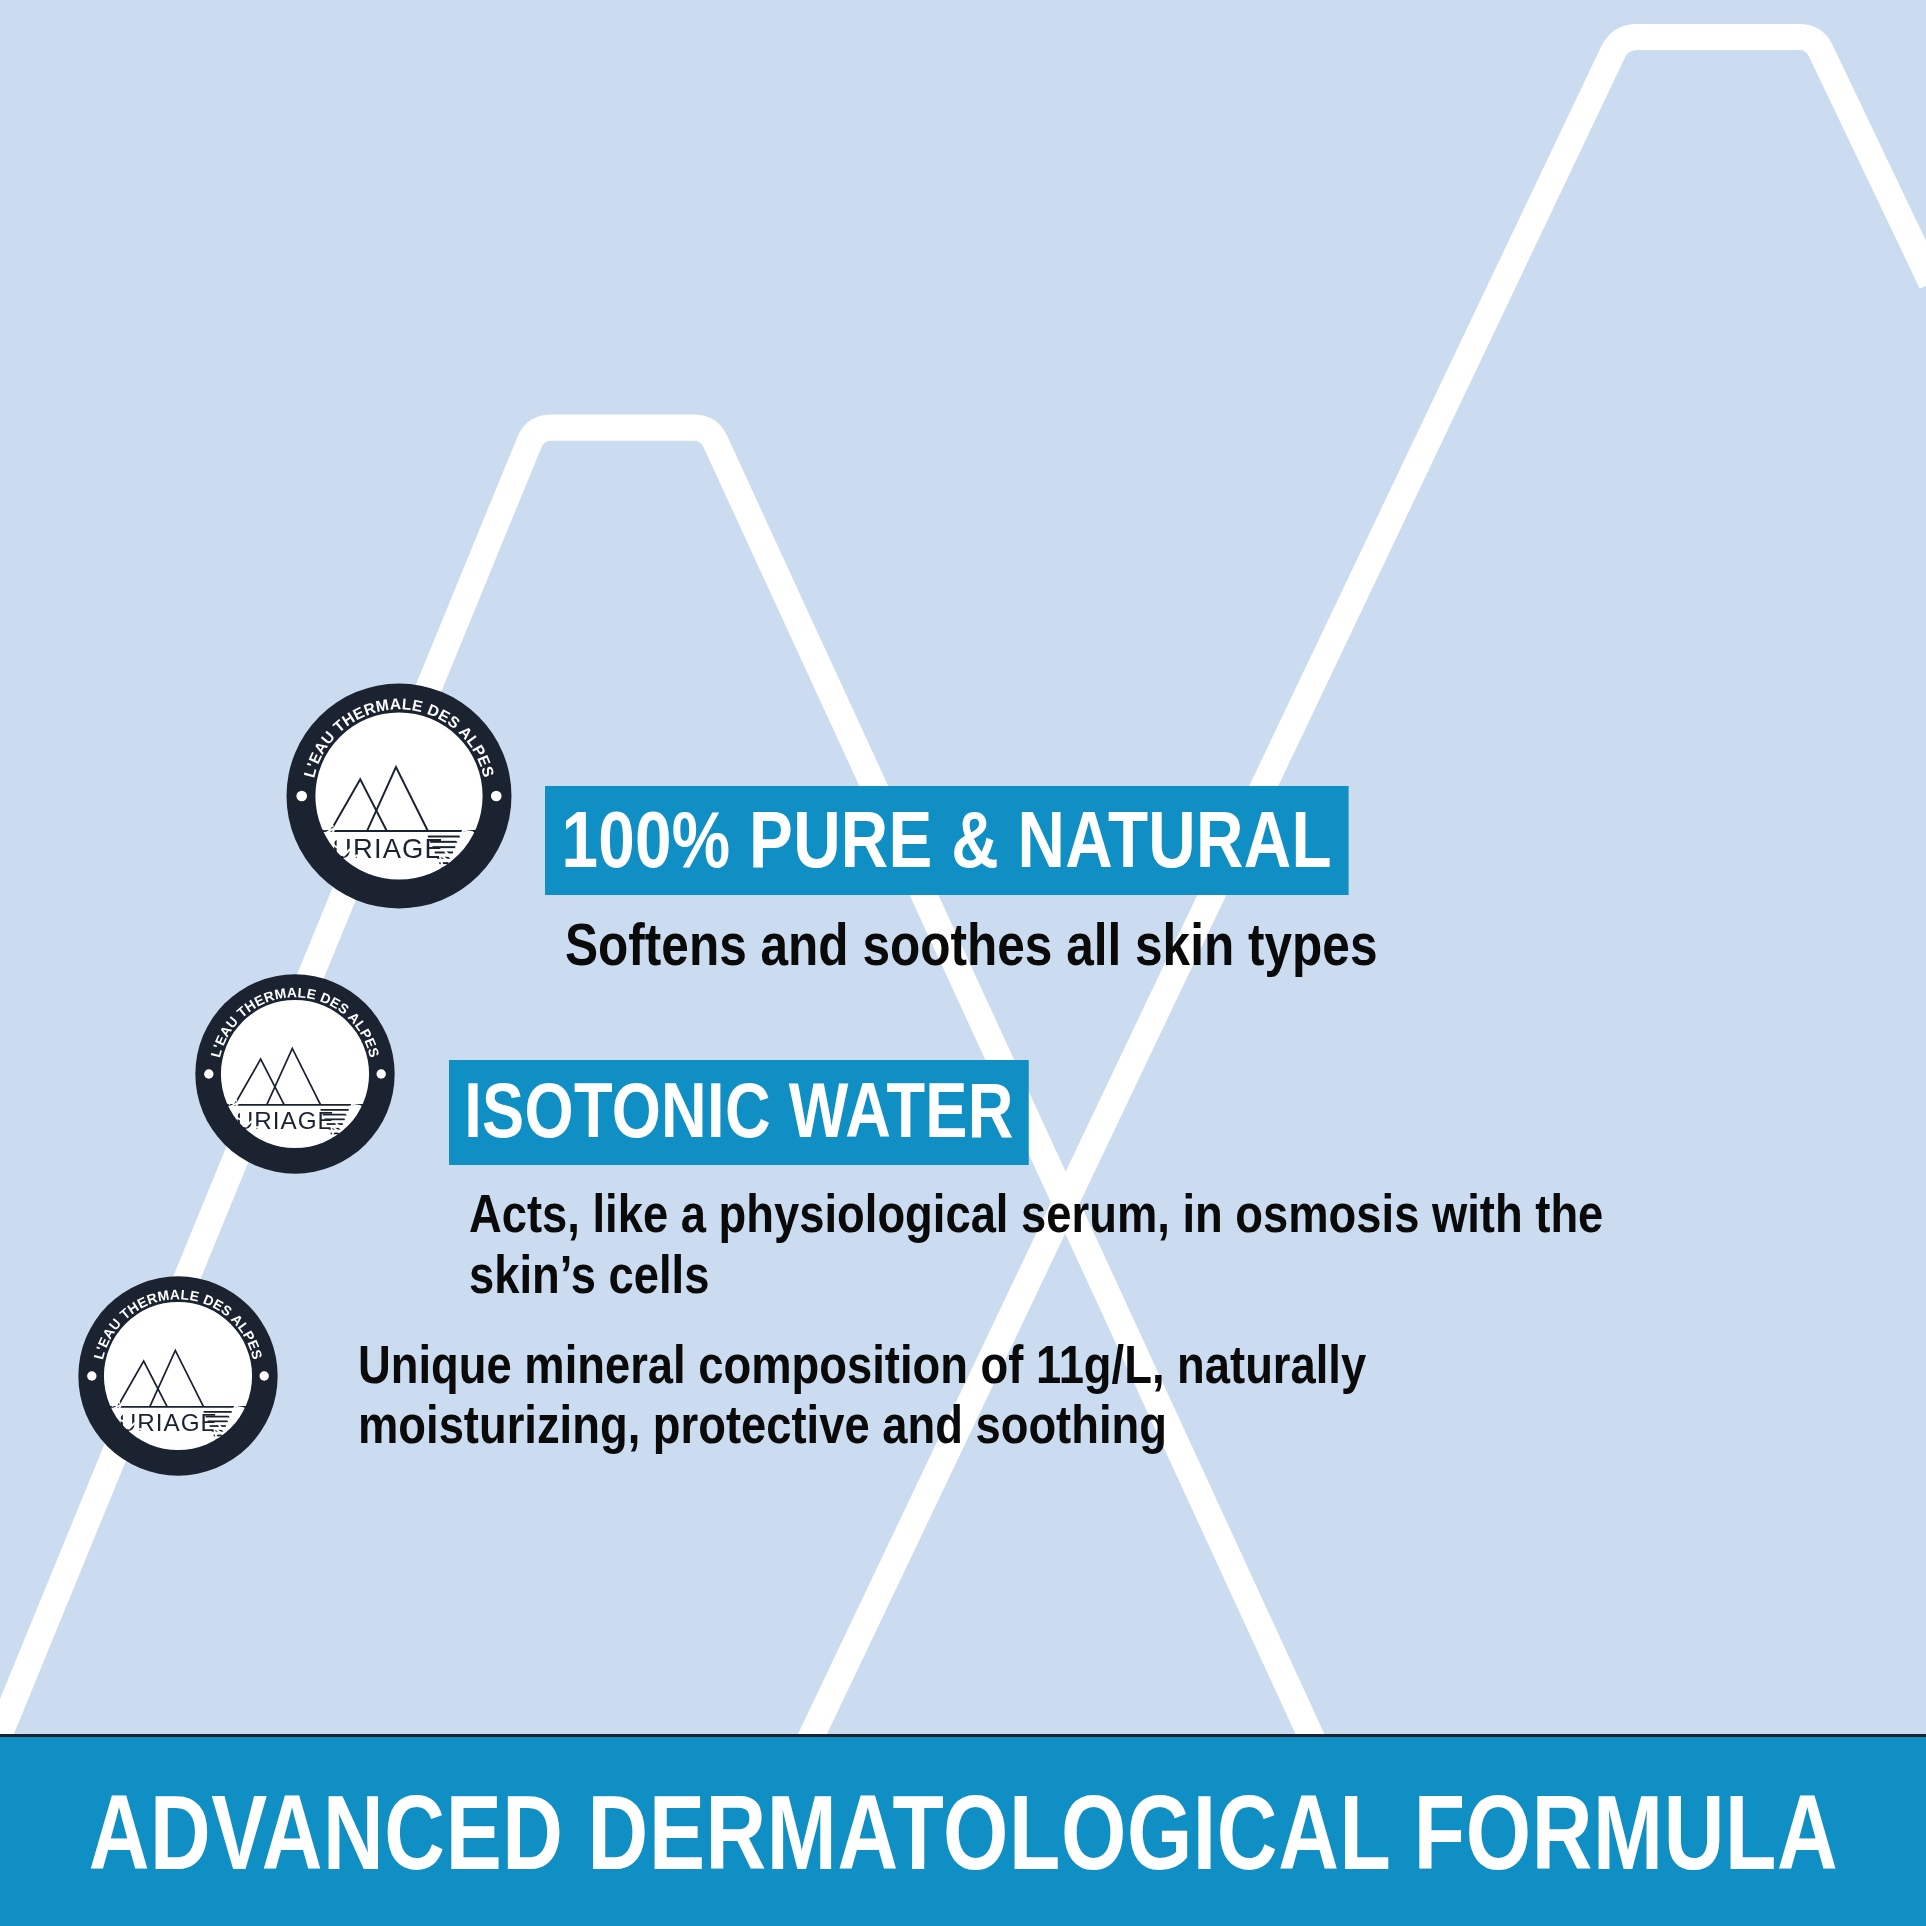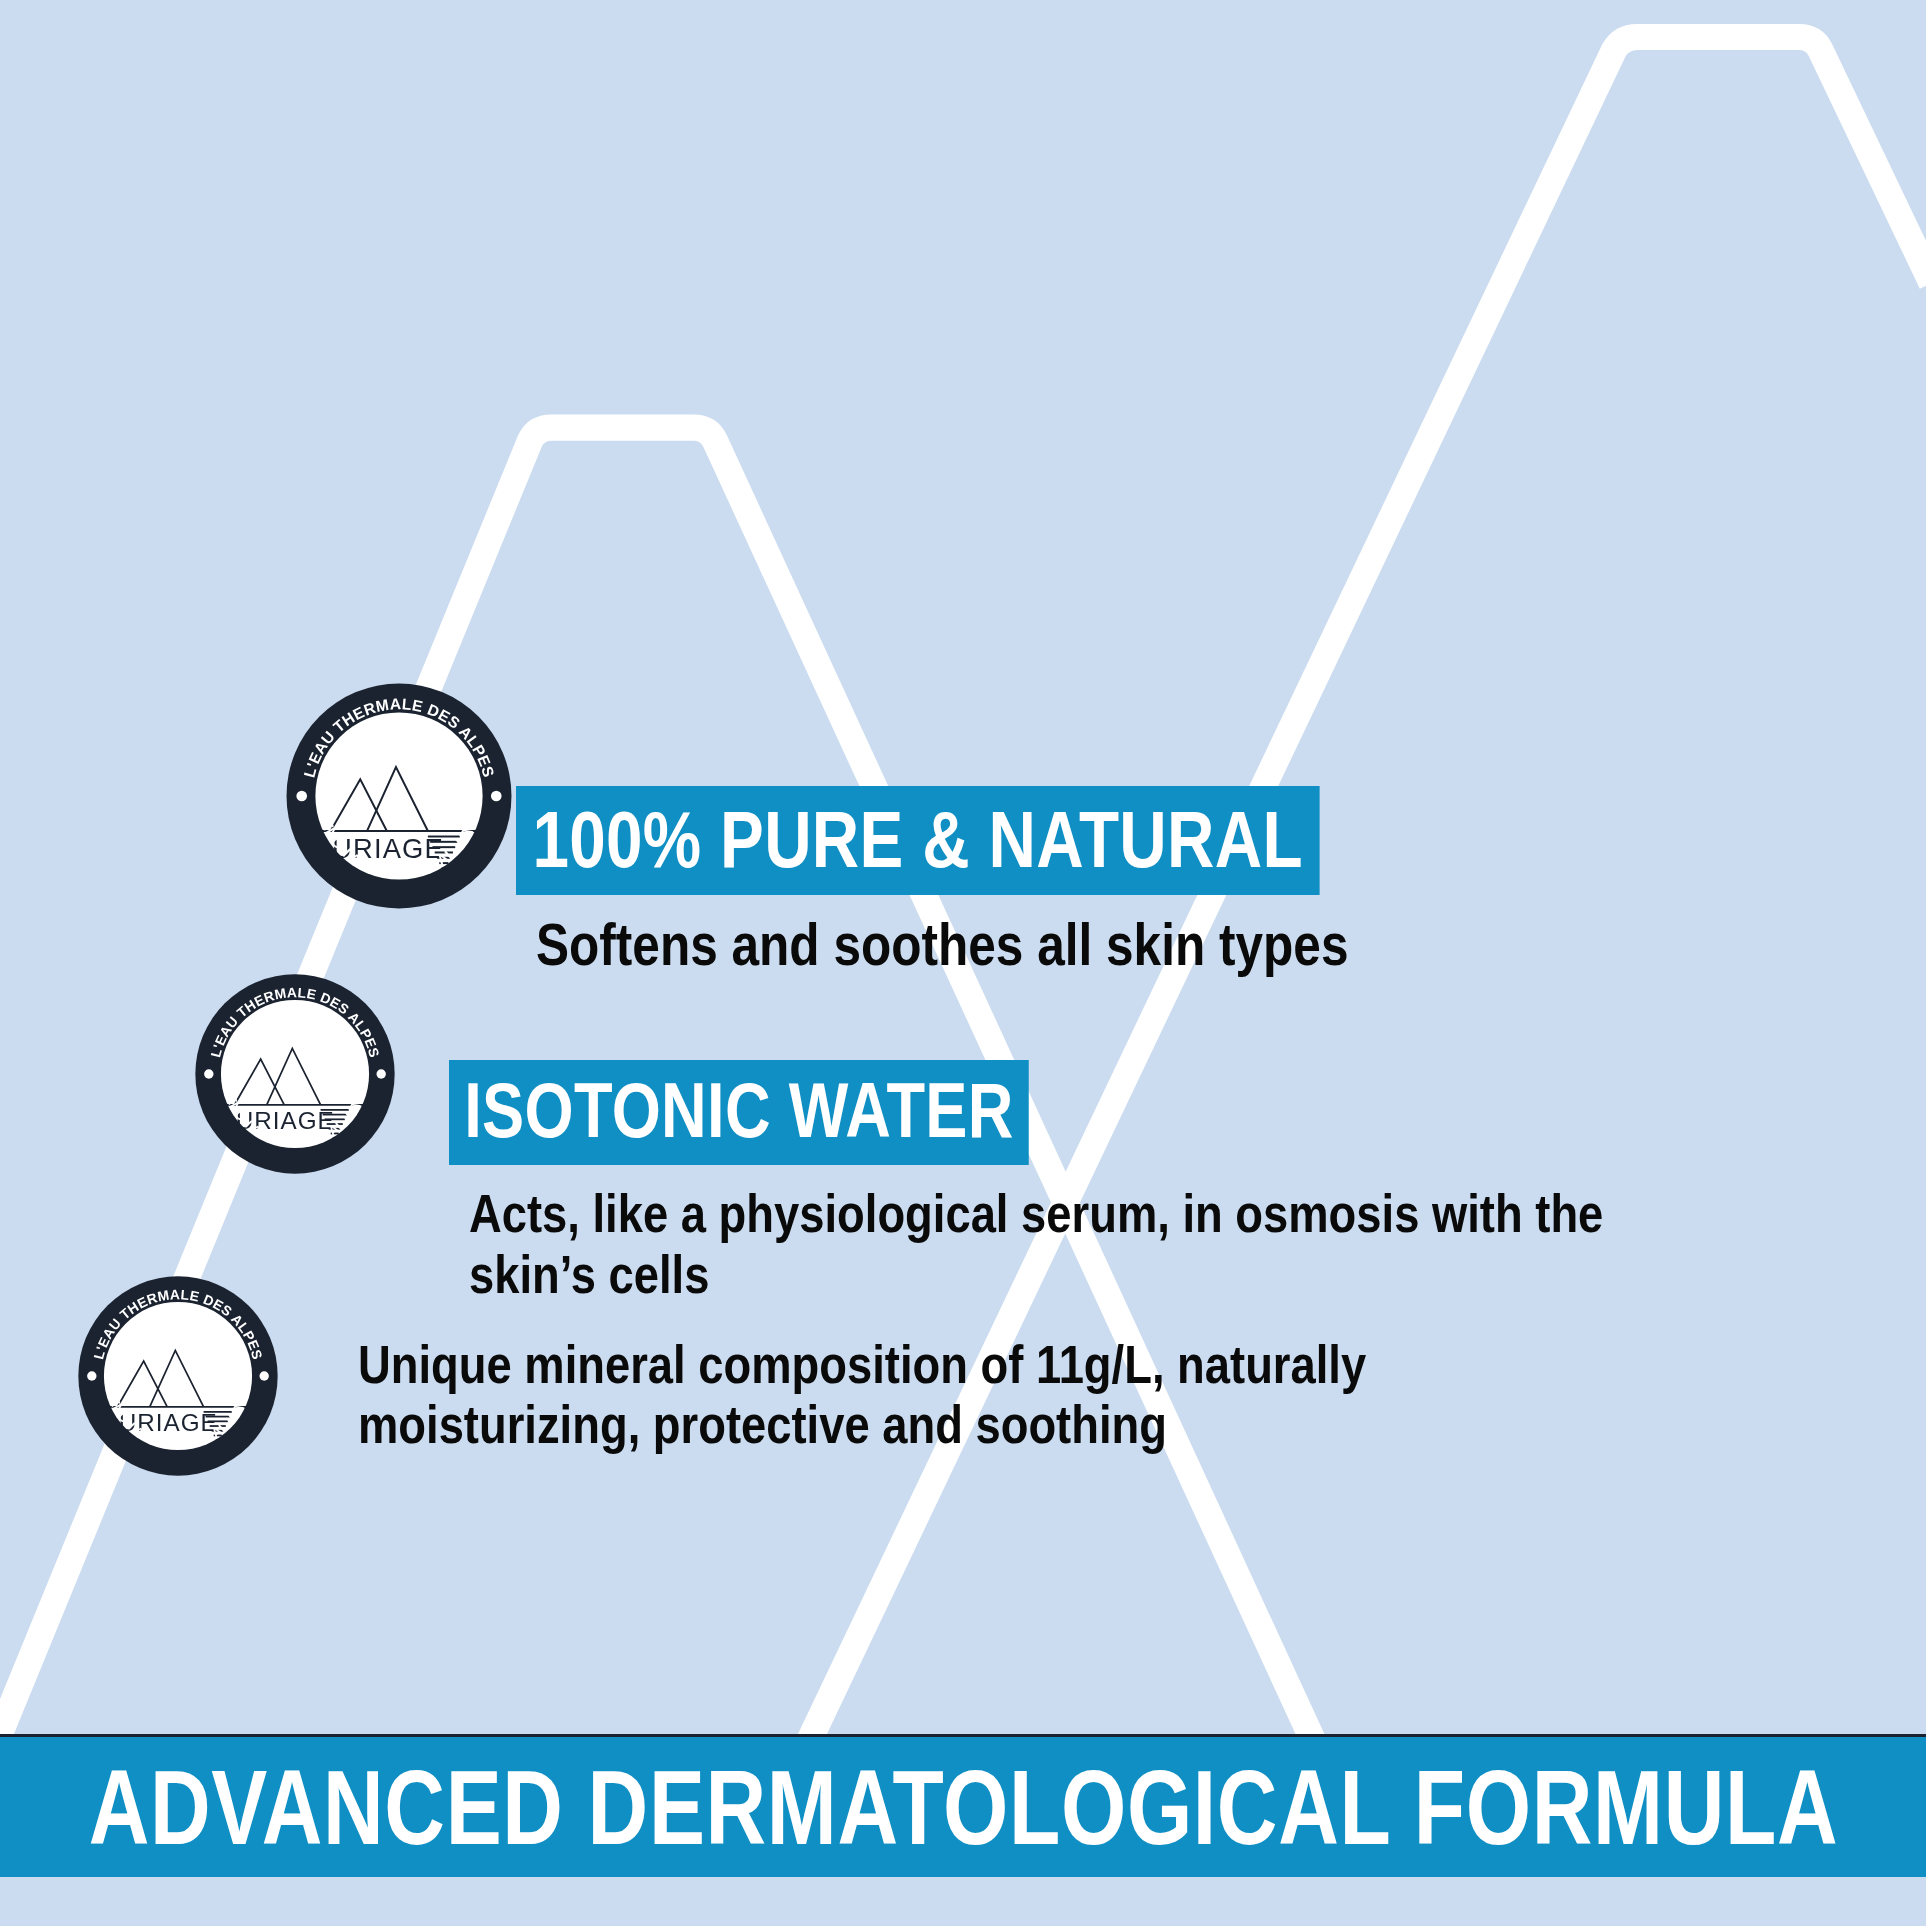--- a/index.html
+++ b/index.html
@@ -45,21 +45,21 @@
   }
   .subtitle {
     color: #0a0a0a;
     font-weight: 700;
     line-height: 1.12;
     transform: scaleX(0.84);
     transform-origin: left top;
   }
 
   
-  #feature-1 { left: 516px; top: 786px; }
+  #feature-1 { left: 545px; top: 786px; }
   #feature-1 .banner {
     font-size: 80px;
     padding: 14px 20px 15.4px 20px;
   }
   #feature-1 .subtitle {
     font-size: 59px;
     margin-top: 17px;
     margin-left: 20px;
   }
 
@@ -88,21 +88,21 @@
     margin-left: 17px;
     width: 1541px;
   }
 
   
   #bottom-banner {
     position: absolute;
     left: 0;
     top: 1734px;
     width: 1926px;
-    height: 143px;
+    height: 193px;
     background: #0f8fc4;
     border-top: 3.9px solid #1b2331;
     box-sizing: border-box;
     display: flex;
     align-items: center;
     justify-content: center;
   }
   #bottom-banner-text {
     color: #ffffff;
     font-size: 105px;

